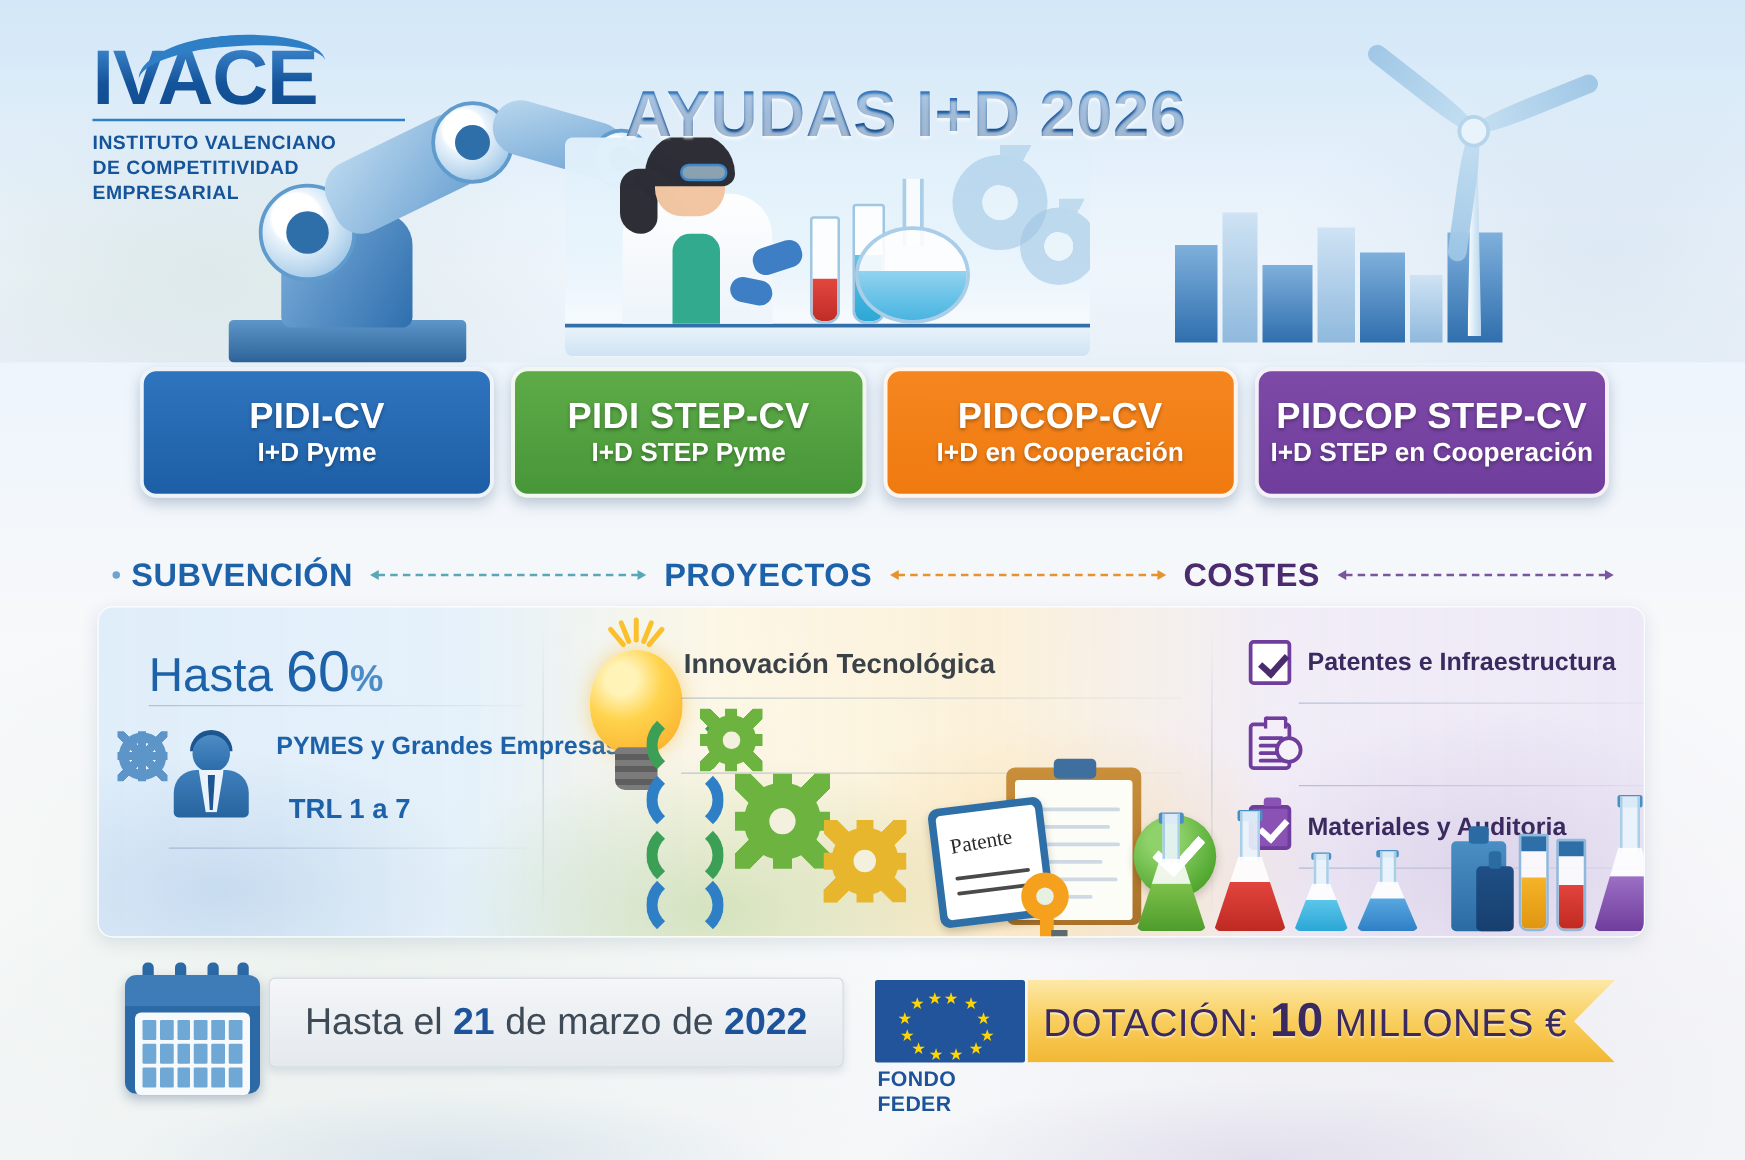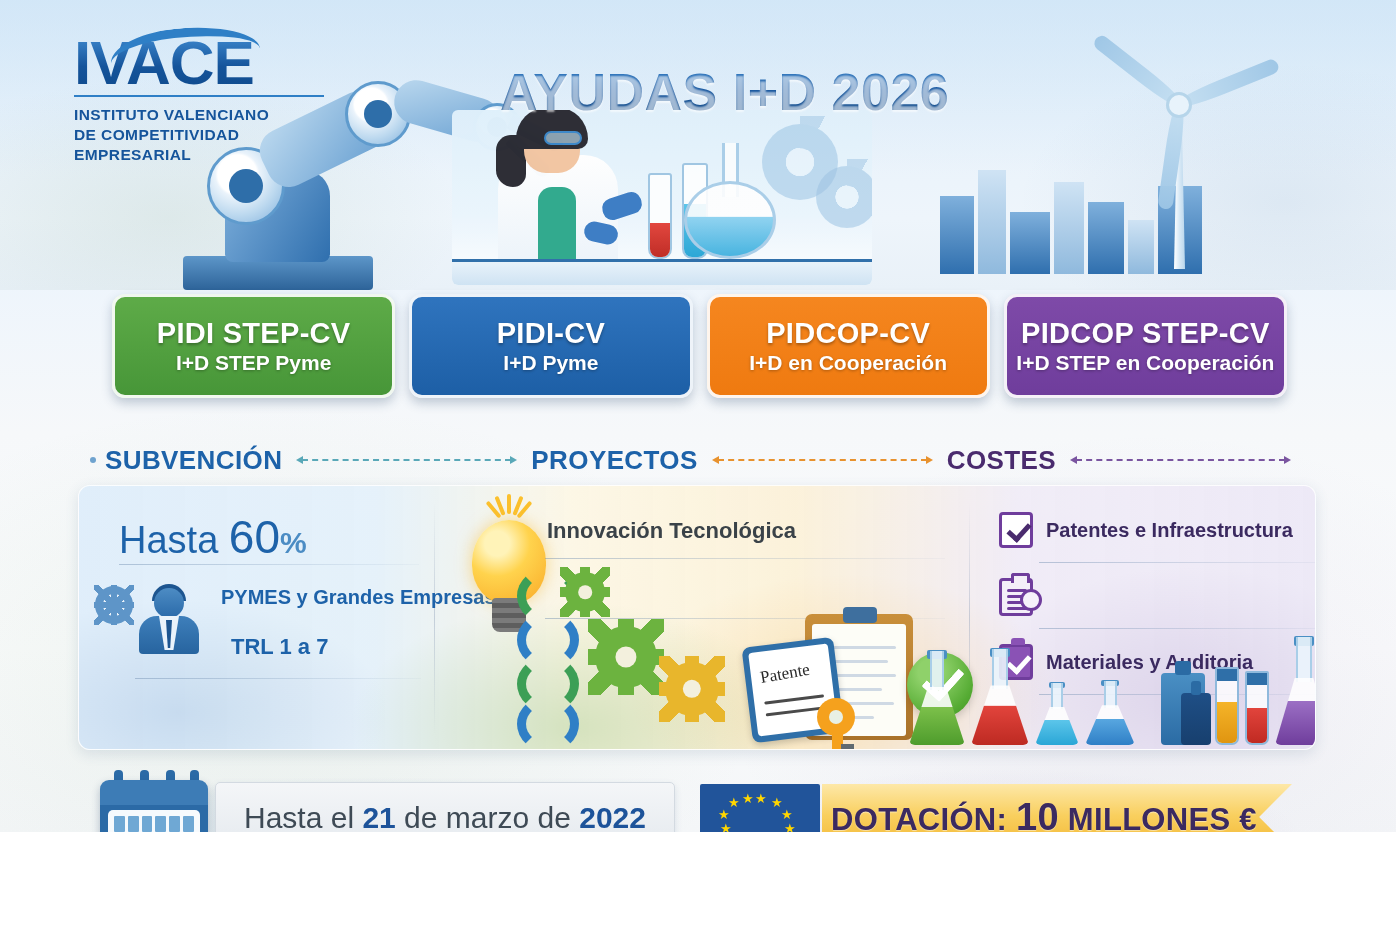--- a/index.html
+++ b/index.html
@@ -8,21 +8,21 @@
     width: 1396px;
     height: 928px;
     overflow: hidden;
     font-family: "Liberation Sans", sans-serif;
     background: #ffffff;
   }
 
   .poster {
     position: relative;
     width: 1396px;
-    height: 832px;
+    height: 928px;
     background:
       radial-gradient(ellipse 700px 400px at 20% 82%, rgba(120,170,120,0.10), rgba(255,255,255,0) 70%),
       radial-gradient(ellipse 600px 380px at 82% 84%, rgba(150,130,180,0.10), rgba(255,255,255,0) 70%),
       linear-gradient(180deg, #eaf3fb 0%, #eef5fc 34%, #f6f8fa 52%, #fafbfc 78%, #f4f6f8 100%);
     overflow: hidden;
   }
 
   
   .header {
     position: absolute;
@@ -527,21 +527,21 @@
   }
 
   .ribbon {
     position:absolute; left: 822px; top: 784px; width: 470px; height: 66px;
     background: linear-gradient(180deg,#fde8a8 0%, #f9cf5e 48%, #f2b733 100%);
     clip-path: polygon(0 0, 100% 0, 93% 50%, 100% 100%, 0 100%);
     box-shadow: 0 4px 9px rgba(120,90,20,.25);
     display:flex; align-items:center; justify-content:center;
   }
   .ribbon-txt {
-    font-size: 31px; font-weight: 700; color:#3b2a60; letter-spacing:.3px;
+    font-size: 31px; font-weight: 400; color:#3b2a60; letter-spacing:.3px;
     white-space: nowrap; padding-right: 26px;
     text-shadow: 0 1px 1px rgba(255,255,255,.5);
   }
   .ribbon-txt b { font-size: 38px; }
 
   .wash-bottom {
     position:absolute; left:0; bottom:0; width: 1396px; height: 120px;
     background:
       radial-gradient(ellipse 380px 80px at 26% 100%, rgba(140,175,210,.22), transparent 70%),
       radial-gradient(ellipse 420px 90px at 72% 100%, rgba(160,140,195,.18), transparent 70%);
@@ -619,27 +619,27 @@
         <div>INSTITUTO VALENCIANO</div>
         <div>DE COMPETITIVIDAD</div>
         <div>EMPRESARIAL</div>
       </div>
     </div>
 
     <div class="main-title">AYUDAS I+D 2026</div>
   </div>
 
   <div class="cards">
+    <div class="card blue">
+      <div class="c-title">PIDI-CV</div>
+      <div class="c-sub">I+D Pyme</div>
+    </div>
     <div class="card green">
       <div class="c-title">PIDI STEP-CV</div>
       <div class="c-sub">I+D STEP Pyme</div>
-    </div>
-    <div class="card blue">
-      <div class="c-title">PIDI-CV</div>
-      <div class="c-sub">I+D Pyme</div>
     </div>
     <div class="card orange">
       <div class="c-title">PIDCOP-CV</div>
       <div class="c-sub">I+D en Cooperación</div>
     </div>
     <div class="card purple">
       <div class="c-title">PIDCOP STEP-CV</div>
       <div class="c-sub">I+D STEP en Cooperación</div>
     </div>
   </div>

